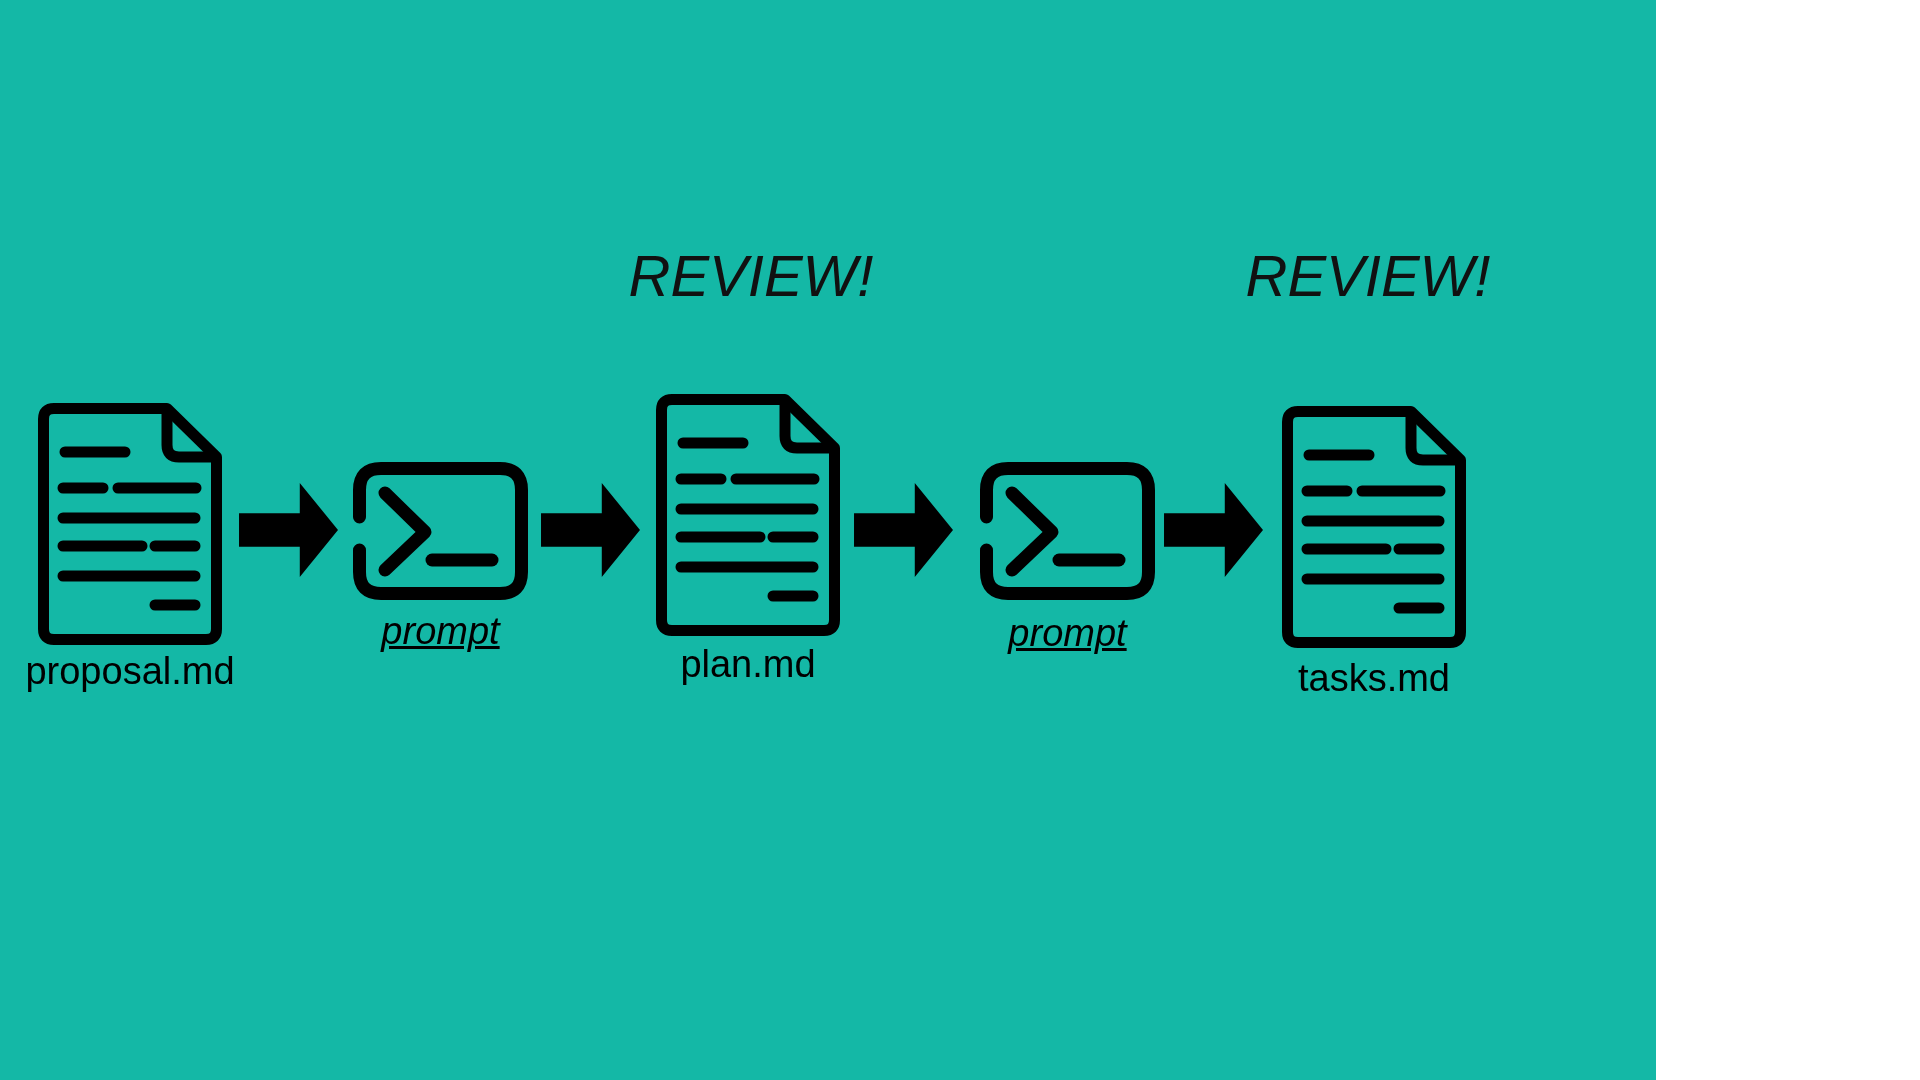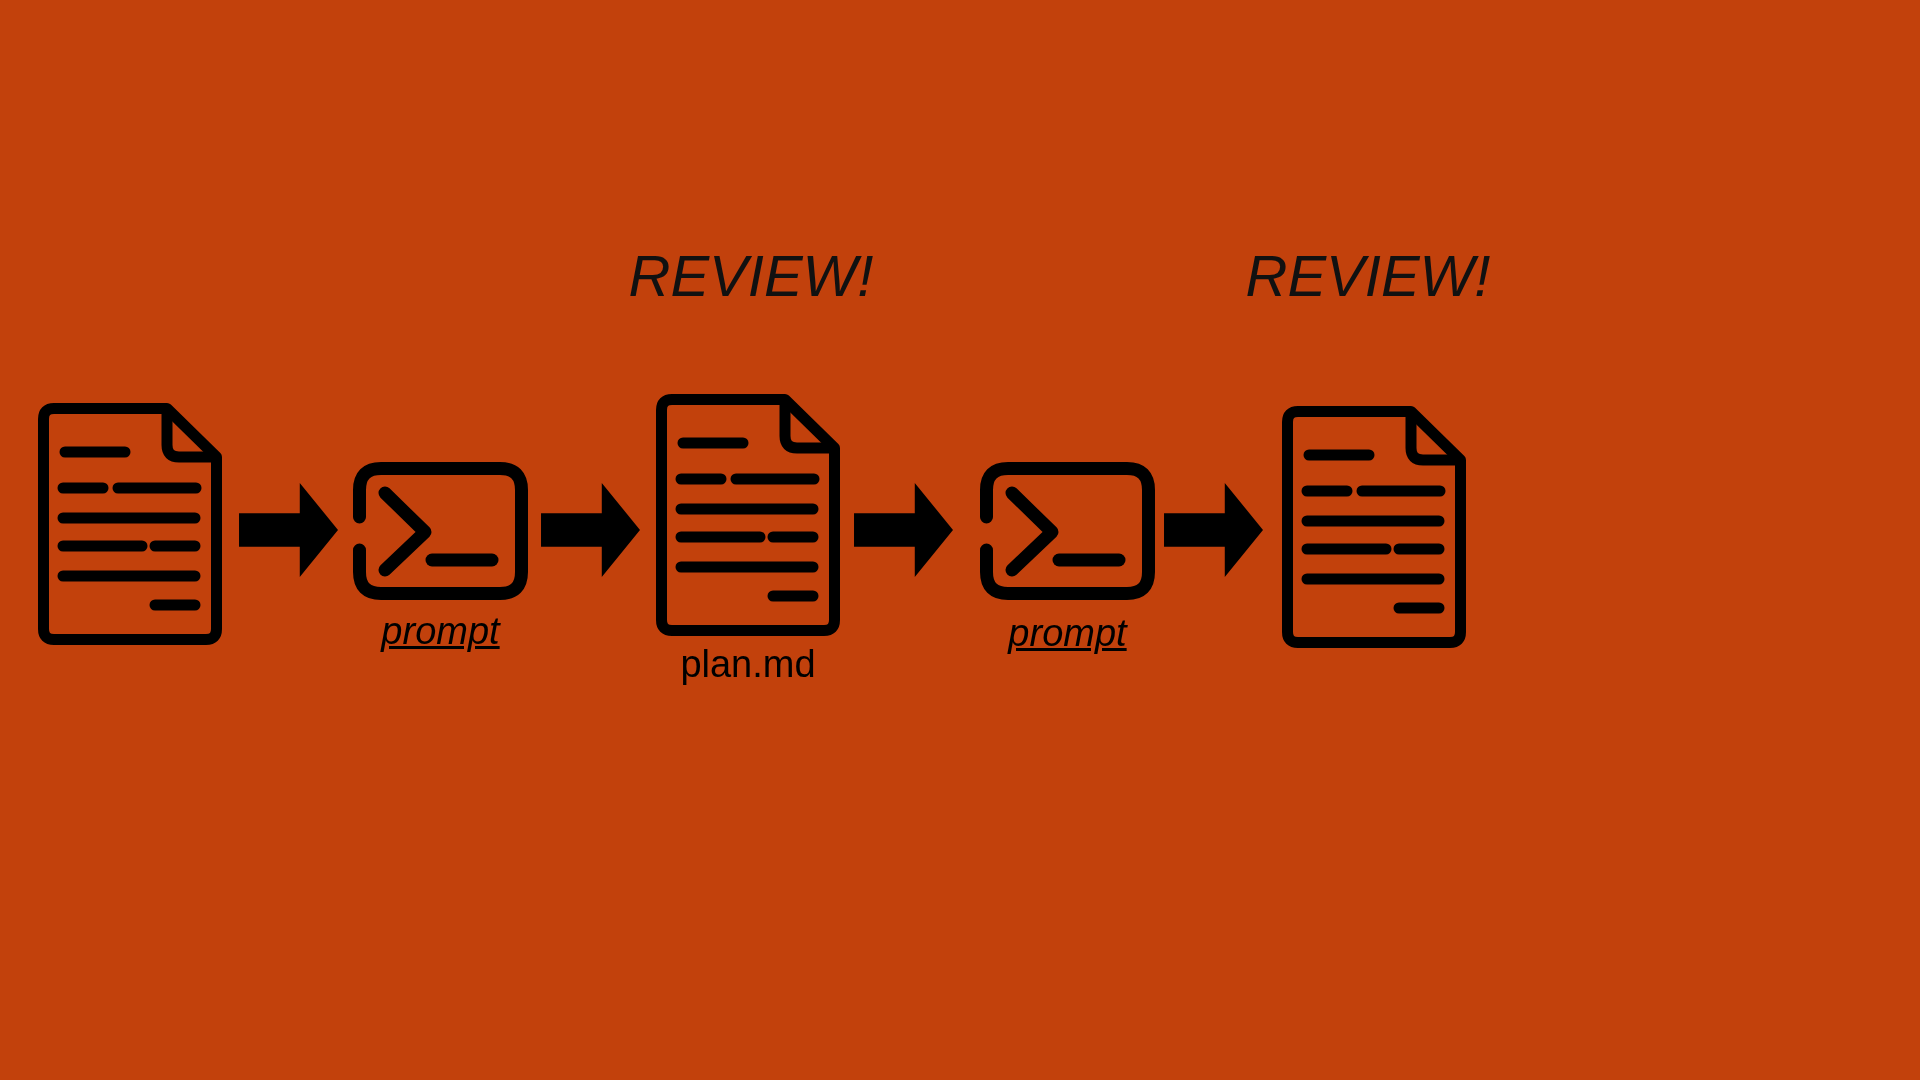--- a/index.html
+++ b/index.html
@@ -3,23 +3,23 @@
 <meta charset="utf-8">
 <style>
   html, body {
     margin: 0;
     padding: 0;
     background: #ffffff;
     font-family: "Liberation Sans", sans-serif;
   }
   .canvas {
     position: relative;
-    width: 1920px;
+    width: 1656px;
     height: 1080px;
-    background: #c2410c;
+    background: #14b8a6;
     color: #000000;
     overflow: hidden;
   }
   .abs { position: absolute; }
   .icon-svg { display: block; width: 100%; height: 100%; color: #000000; }
   .node-label {
     font-size: 38px;
     line-height: 1.15;
     color: #000000;
     text-align: center;
@@ -71,20 +71,21 @@
 <div class="canvas">
 
   <div class="abs review-label" style="left:571px; top:244px; width:360px;">REVIEW!</div>
   <div class="abs review-label" style="left:1188px; top:244px; width:360px;">REVIEW!</div>
 
   <div class="abs" style="left:38px; top:403px; width:184px; height:242px;">
     <svg class="icon-svg">
         <use href="#sym-doc"></use>
       </svg>
   </div>
+  <div class="abs node-label" style="left:8px; top:650px; width:244px;">proposal.md</div>
 
   <div class="abs" style="left:238px; top:481px; width:102px; height:98px;">
     <svg class="icon-svg">
         <use href="#sym-arrow"></use>
       </svg>
   </div>
 
   <div class="abs" style="left:353px; top:462px; width:175px; height:138px;">
     <svg class="icon-svg">
         <use href="#sym-term"></use>
@@ -122,14 +123,15 @@
     <svg class="icon-svg">
         <use href="#sym-arrow"></use>
       </svg>
   </div>
 
   <div class="abs" style="left:1282px; top:406px; width:184px; height:242px;">
     <svg class="icon-svg">
         <use href="#sym-doc"></use>
       </svg>
   </div>
+  <div class="abs node-label" style="left:1272px; top:657px; width:204px;">tasks.md</div>
 
 </div>
 
 </body></html>

